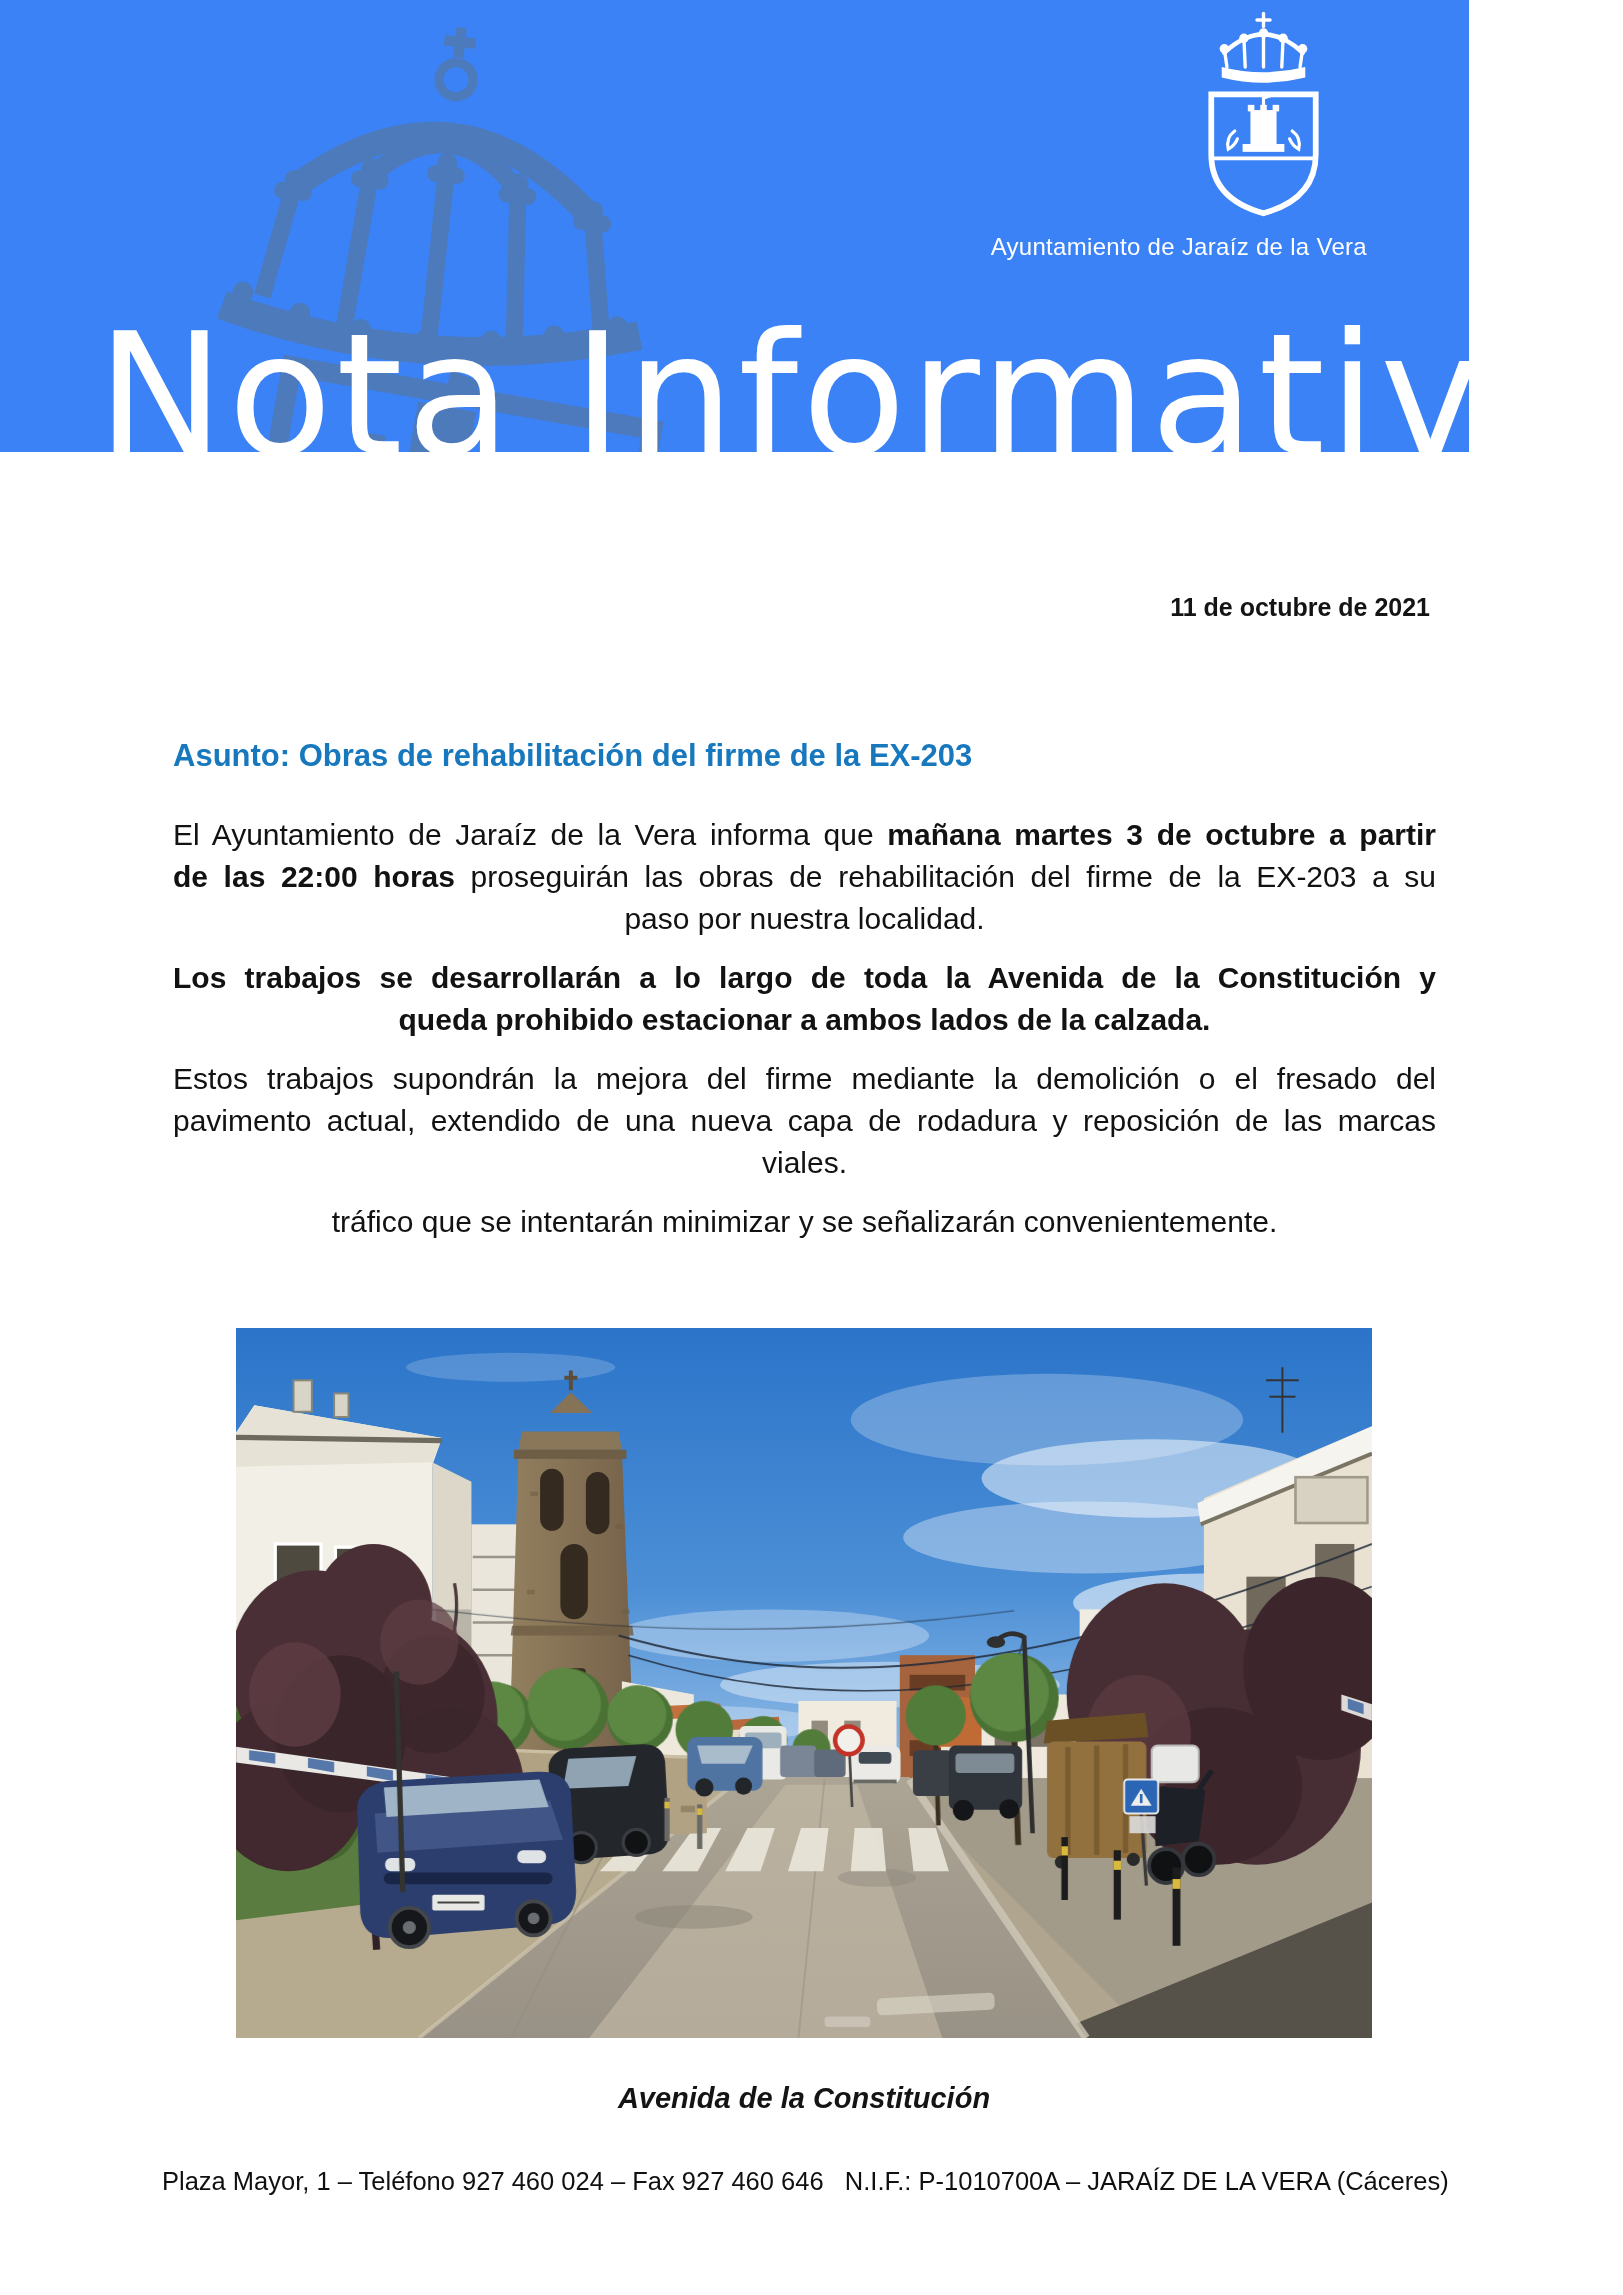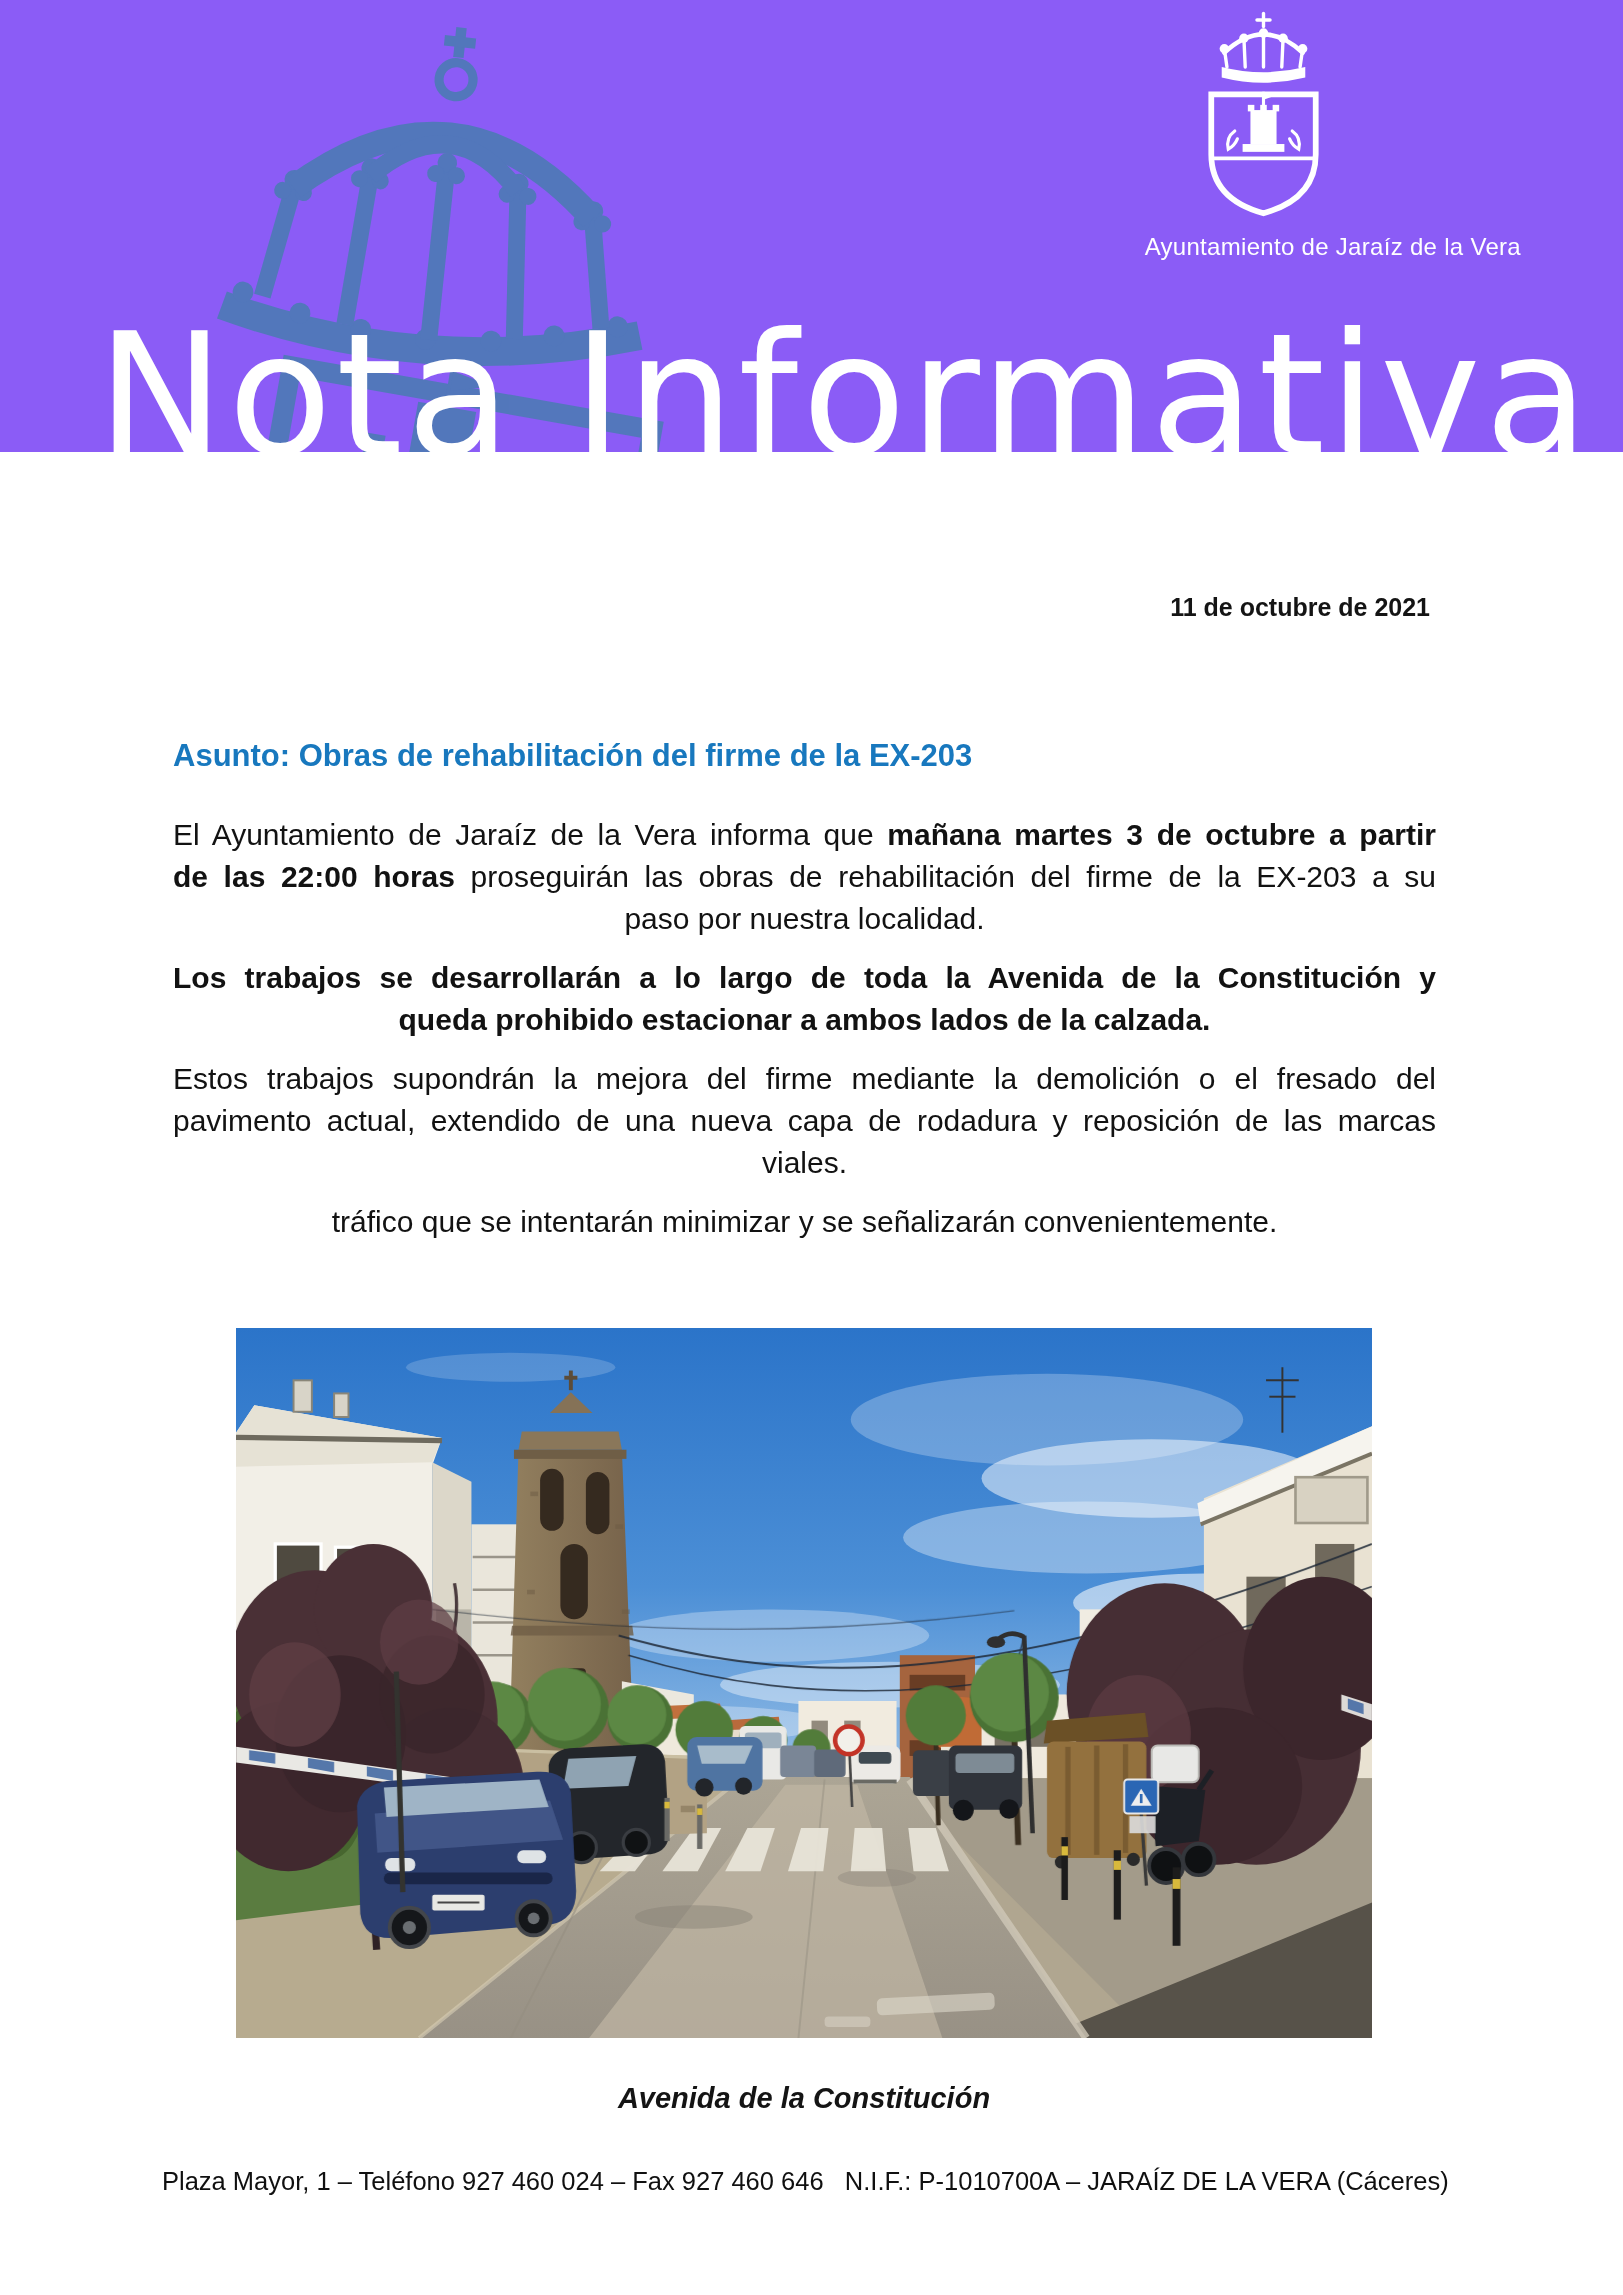--- a/index.html
+++ b/index.html
@@ -1,21 +1,21 @@
 <!DOCTYPE html>
 <html style="font-size:10.5px"><head>
 <meta charset="utf-8">
 <style>
   html,body{margin:0;padding:0;}
   body{width:1623px;height:2295px;background:#ffffff;position:relative;
        font-family:"Liberation Sans",sans-serif;color:#141414;}
   .page{position:absolute;inset:0;overflow:hidden;}
 
   
-  .band{position:absolute;left:0;top:0;width:1623px;height:452px;background:#8b5cf6;overflow:hidden;}
+  .band{position:absolute;left:0;top:0;width:1469px;height:452px;background:#3b82f6;overflow:hidden;}
   .watermark{position:absolute;left:72px;top:-13px;}
   .crest{position:absolute;left:1193px;top:7.9px;}
   .org{position:absolute;right:102px;top:233px;font-size:24px;color:#ffffff;letter-spacing:0.3px;}
   .title{position:absolute;left:89px;top:302px;margin:8px;font-weight:400;
          font-family:"DejaVu Sans","Liberation Sans",sans-serif;
          font-size:170px;line-height:1;color:#ffffff;letter-spacing:3.9px;white-space:nowrap;}
 
   
   .date{position:absolute;right:193px;top:593px;font-size:25px;font-weight:700;}
   .subject{position:absolute;left:173px;top:738px;margin:0;font-size:31px;font-weight:700;color:#1878be;}

